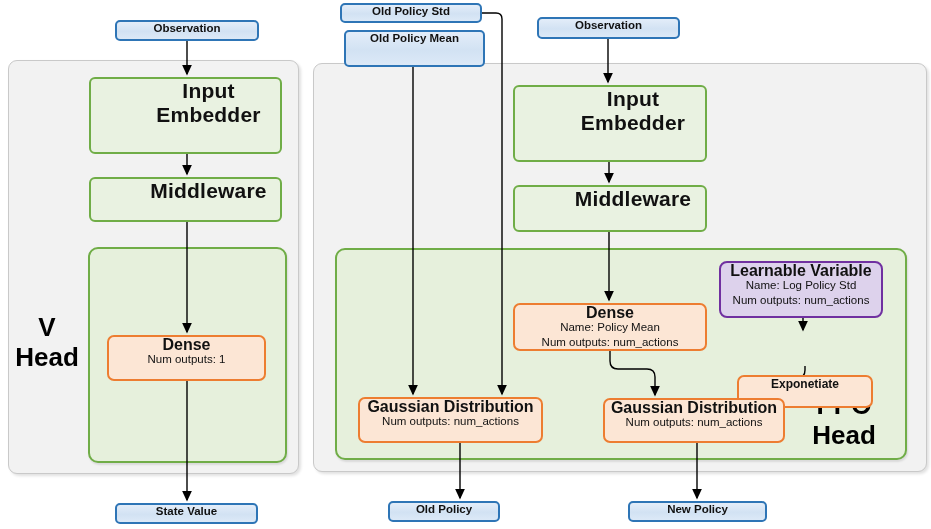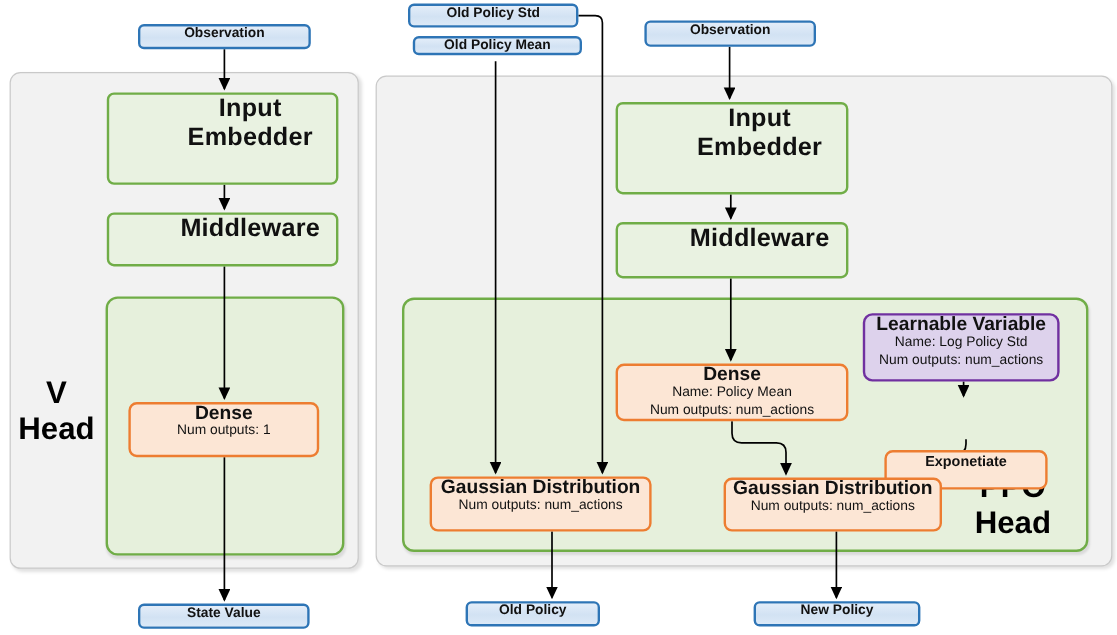--- a/index.html
+++ b/index.html
@@ -76,21 +76,21 @@
       <path d="M697,443 L697,498" marker-end="url(#ah)"></path>
     </g>
   </svg>
 
   <div class="box blue" style="left:115px;top:20px;width:144px;height:21px;">
     <span class="bluelabel">Observation</span>
   </div>
   <div class="box blue" style="left:340px;top:3px;width:142px;height:20px;">
     <span class="bluelabel">Old Policy Std</span>
   </div>
-  <div class="box blue" style="left:344px;top:30px;width:141px;height:16px;">
+  <div class="box blue" style="left:344px;top:30px;width:141px;height:37px;">
     <span class="bluelabel">Old Policy Mean</span>
   </div>
   <div class="box blue" style="left:537px;top:17px;width:143px;height:22px;">
     <span class="bluelabel">Observation</span>
   </div>
   <div class="box blue" style="left:115px;top:503px;width:143px;height:21px;">
     <span class="bluelabel">State Value</span>
   </div>
   <div class="box blue" style="left:388px;top:501px;width:112px;height:21px;">
     <span class="bluelabel">Old Policy</span>

